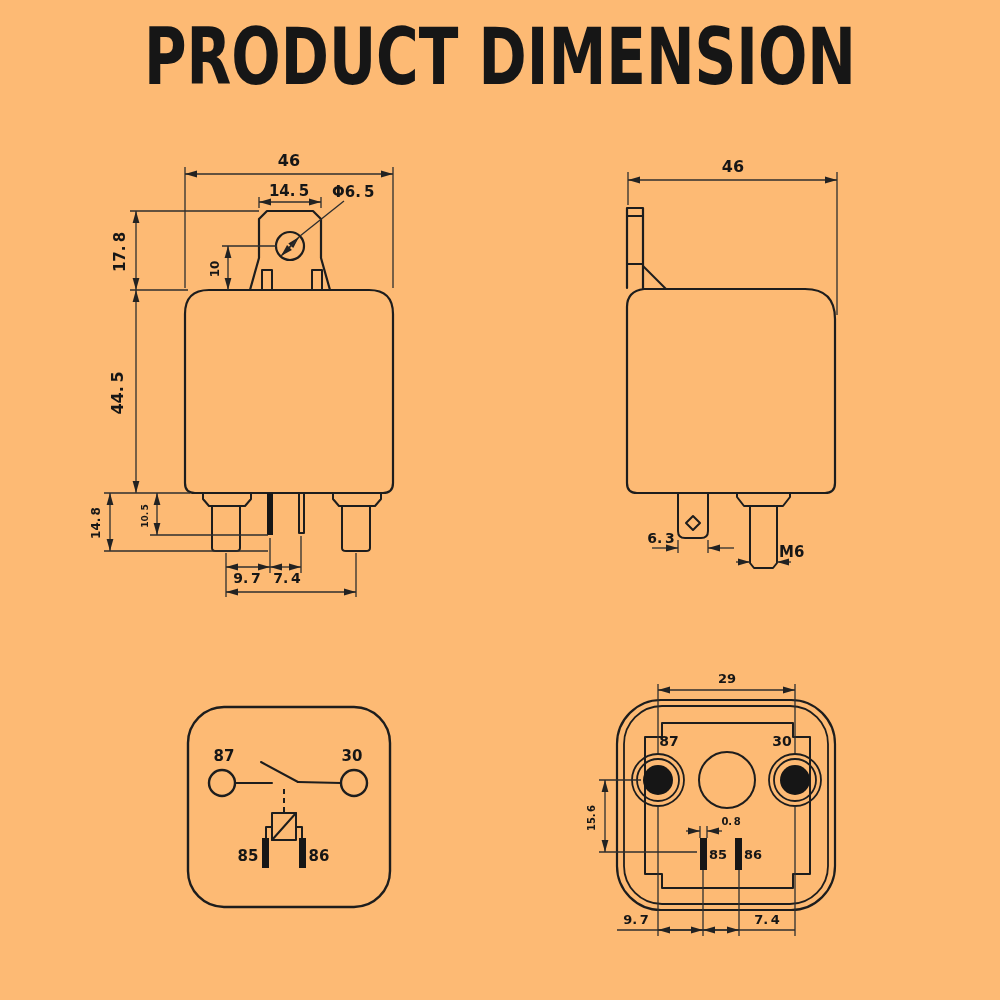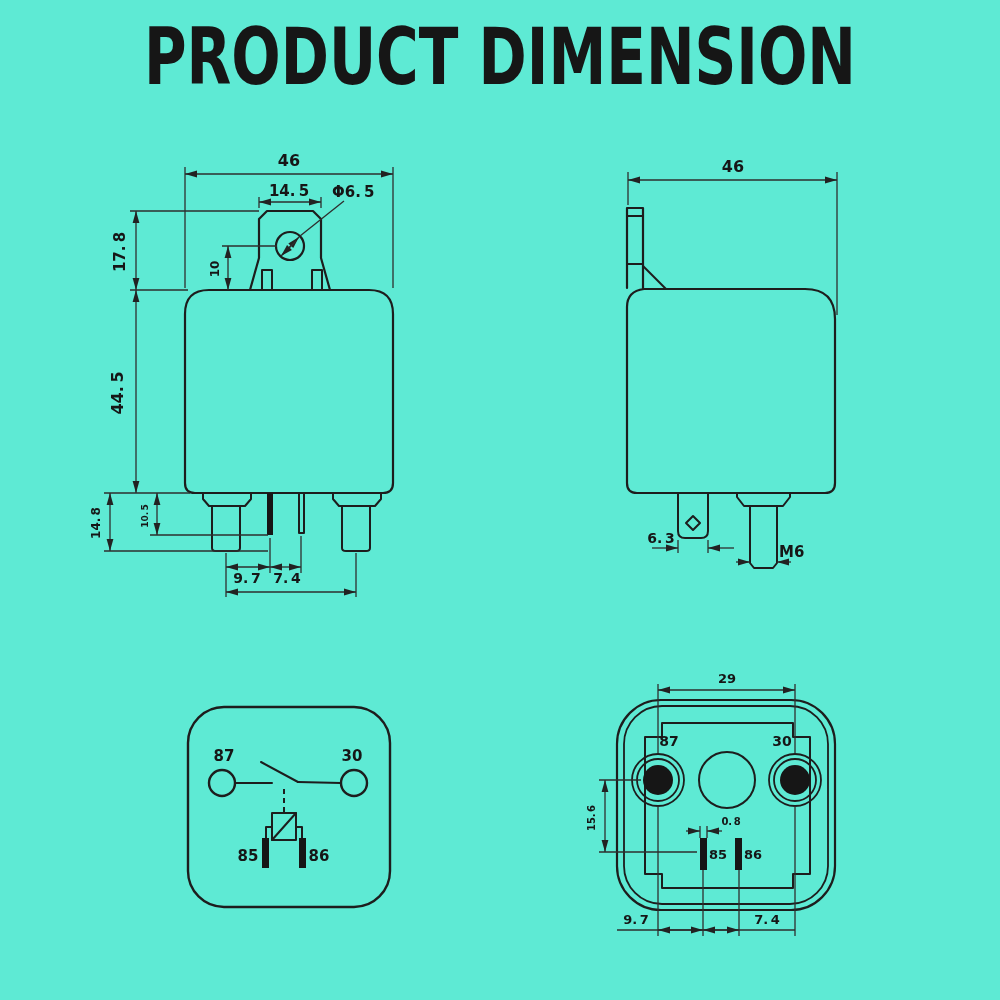--- a/index.html
+++ b/index.html
@@ -1,16 +1,16 @@
 <!DOCTYPE html>
 <html><head>
 <meta charset="utf-8">
 <style>
   html,body{margin:0;padding:0;background:#ffffff;}
-  .page{position:relative;width:1000px;height:1000px;background:#5eead4;overflow:hidden;
+  .page{position:relative;width:1000px;height:1000px;background:#fdba74;overflow:hidden;
         font-family:"DejaVu Sans",sans-serif;}
   svg{display:block;}
   svg text{font-family:"DejaVu Sans",sans-serif;fill:#161616;font-weight:700;word-spacing:-2px;}
   .o  {fill:none;stroke:#1d1d1d;stroke-width:2.2;stroke-linejoin:round;stroke-linecap:round;}
   .o2 {fill:none;stroke:#1d1d1d;stroke-width:2;stroke-linejoin:round;stroke-linecap:round;}
   .o3 {fill:none;stroke:#1d1d1d;stroke-width:2.4;stroke-linejoin:round;stroke-linecap:round;}
   .th {fill:none;stroke:#1d1d1d;stroke-width:1.8;}
   .d  {fill:none;stroke:#2e2e2e;stroke-width:1.3;}
   .blk{fill:#161616;stroke:none;}
   .dash{fill:none;stroke:#1d1d1d;stroke-width:2;stroke-dasharray:5 4;}

